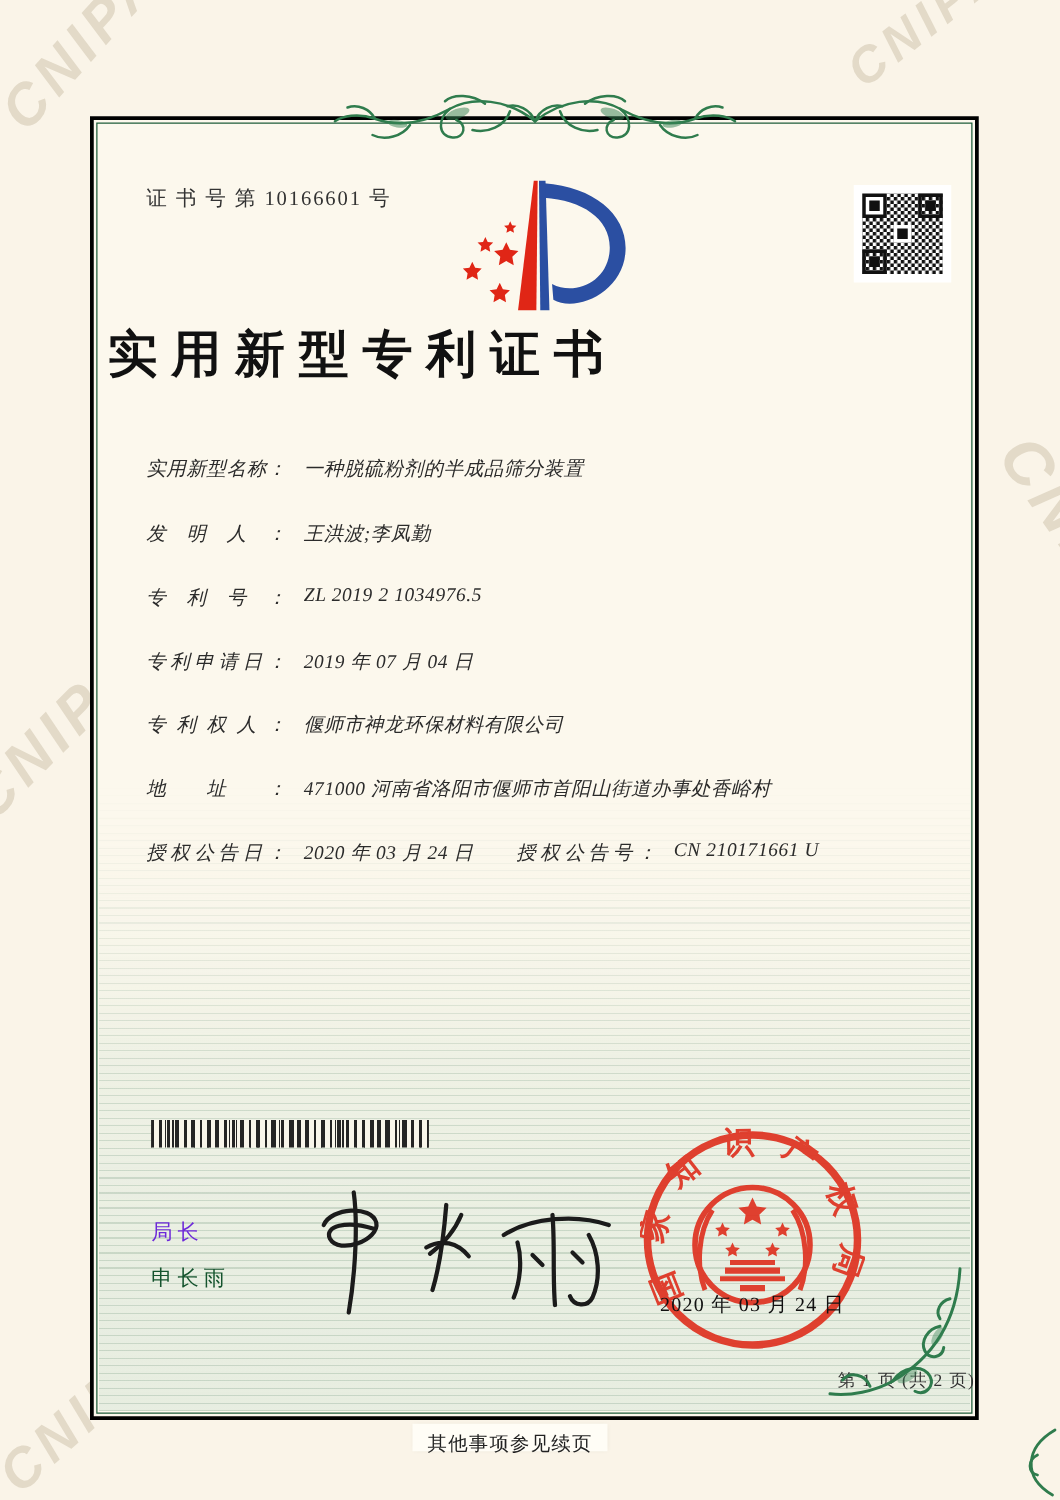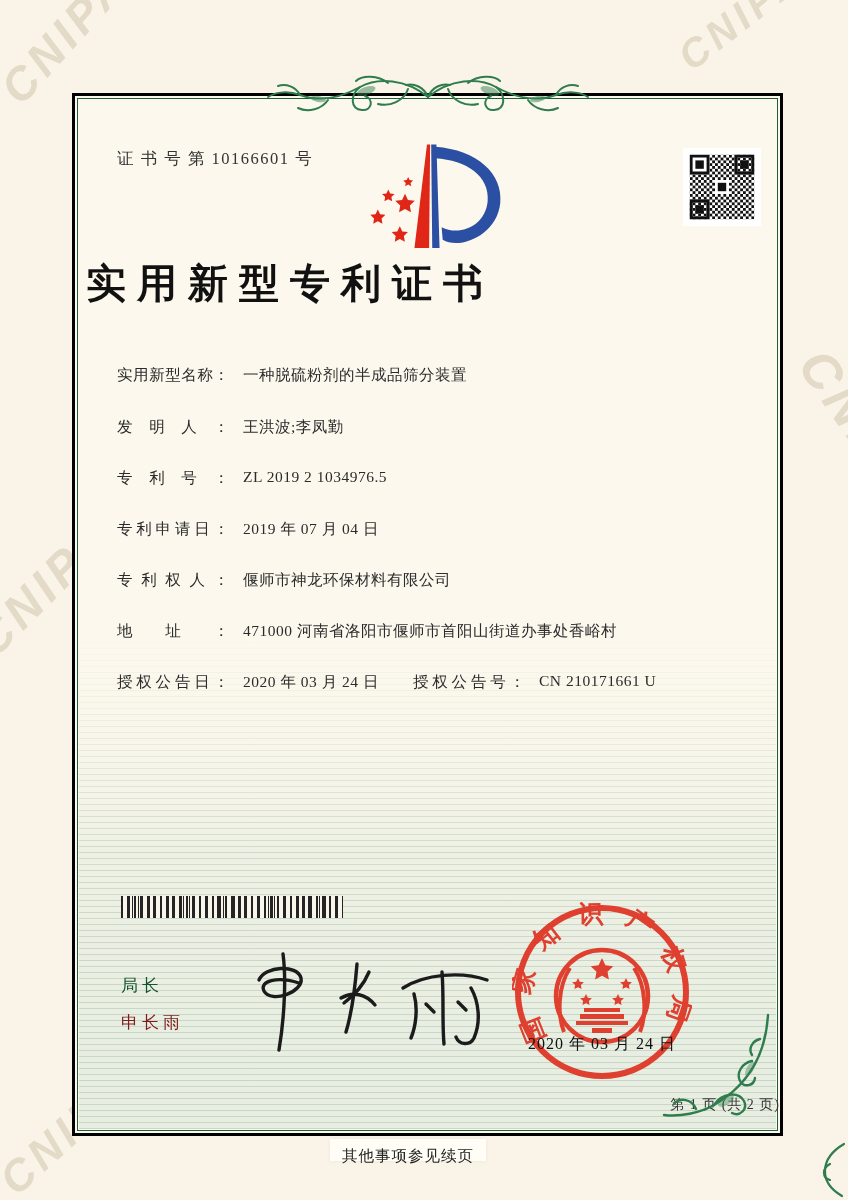--- a/index.html
+++ b/index.html
@@ -34,37 +34,37 @@
   }
   
   .cert-number{position:absolute;left:42px;top:52px;font-size:16.5px;letter-spacing:1.5px;color:#333;}
   .logo{position:absolute;left:268px;top:36px;width:168px;height:136px;}
   .qr{position:absolute;left:608px;top:52px;width:70px;height:70px;background:#fff;padding:4px;}
   .title{
     position:absolute;left:0;top:160px;width:100%;text-align:left;
     font-size:40px;font-weight:bold;letter-spacing:11px;text-indent:11px;color:#111;
   }
   
-  .frow{position:absolute;left:42px;font-size:15.5px;white-space:nowrap;color:#2b2b2b;}
+  .frow{position:absolute;left:42px;font-size:15.5px;white-space:nowrap;color:#2b2b2b;font-style:italic;}
   .flabel{display:inline-block;width:112px;text-align:justify;text-align-last:justify;vertical-align:top;}
   .fvalue{margin-left:14px;letter-spacing:0.5px;}
   .frow2{left:296px;position:absolute;top:0;}
   
   .paras{position:absolute;left:42px;top:598px;width:596px;font-size:15.5px;line-height:24px;text-align:justify;color:#222;}
   .paras p{margin:0;text-indent:2em;}
   
   .barcode{
     position:absolute;left:46px;top:800px;width:222px;height:22px;
     background-color:#f8f5ea;
     background-image:
       repeating-linear-gradient(90deg,#242424 0 2px,transparent 2px 6px,#242424 6px 9px,transparent 9px 13px),
       repeating-linear-gradient(90deg,#242424 0 1px,transparent 1px 11px,#242424 11px 12px,transparent 12px 17px);
   }
-  .director-title{position:absolute;left:46px;top:878px;font-family:"Liberation Sans","DejaVu Sans",sans-serif;font-size:17px;letter-spacing:4px;color:#14532d;}
-  .director-name{position:absolute;left:46px;top:915px;font-family:"Liberation Sans","DejaVu Sans",sans-serif;font-size:17px;letter-spacing:4px;color:#7f1d1d;}
+  .director-title{position:absolute;left:46px;top:878px;font-family:"Liberation Sans","DejaVu Sans",sans-serif;font-size:17px;letter-spacing:4px;color:#6d28d9;}
+  .director-name{position:absolute;left:46px;top:915px;font-family:"Liberation Sans","DejaVu Sans",sans-serif;font-size:17px;letter-spacing:4px;color:#14532d;}
   .signature{position:absolute;left:170px;top:848px;width:270px;height:115px;}
   .seal{position:absolute;left:437px;top:806px;width:180px;height:180px;opacity:0.93;}
   .seal-date{position:absolute;left:430px;top:938px;width:194px;text-align:center;font-size:16px;color:#111;letter-spacing:1px;}
   .page-info{position:absolute;left:0;top:1000px;width:100%;text-align:right;font-size:14px;color:#333;letter-spacing:1px;}
   
   .top-ornament{position:absolute;left:50%;top:-29px;transform:translateX(-50%);width:380px;height:58px;pointer-events:none;}
   .corner-ornament{position:absolute;right:4px;bottom:4px;width:120px;height:120px;pointer-events:none;}
   .page-corner-curl{position:absolute;right:0;bottom:0;width:52px;height:60px;}
   
   .cont-box{

